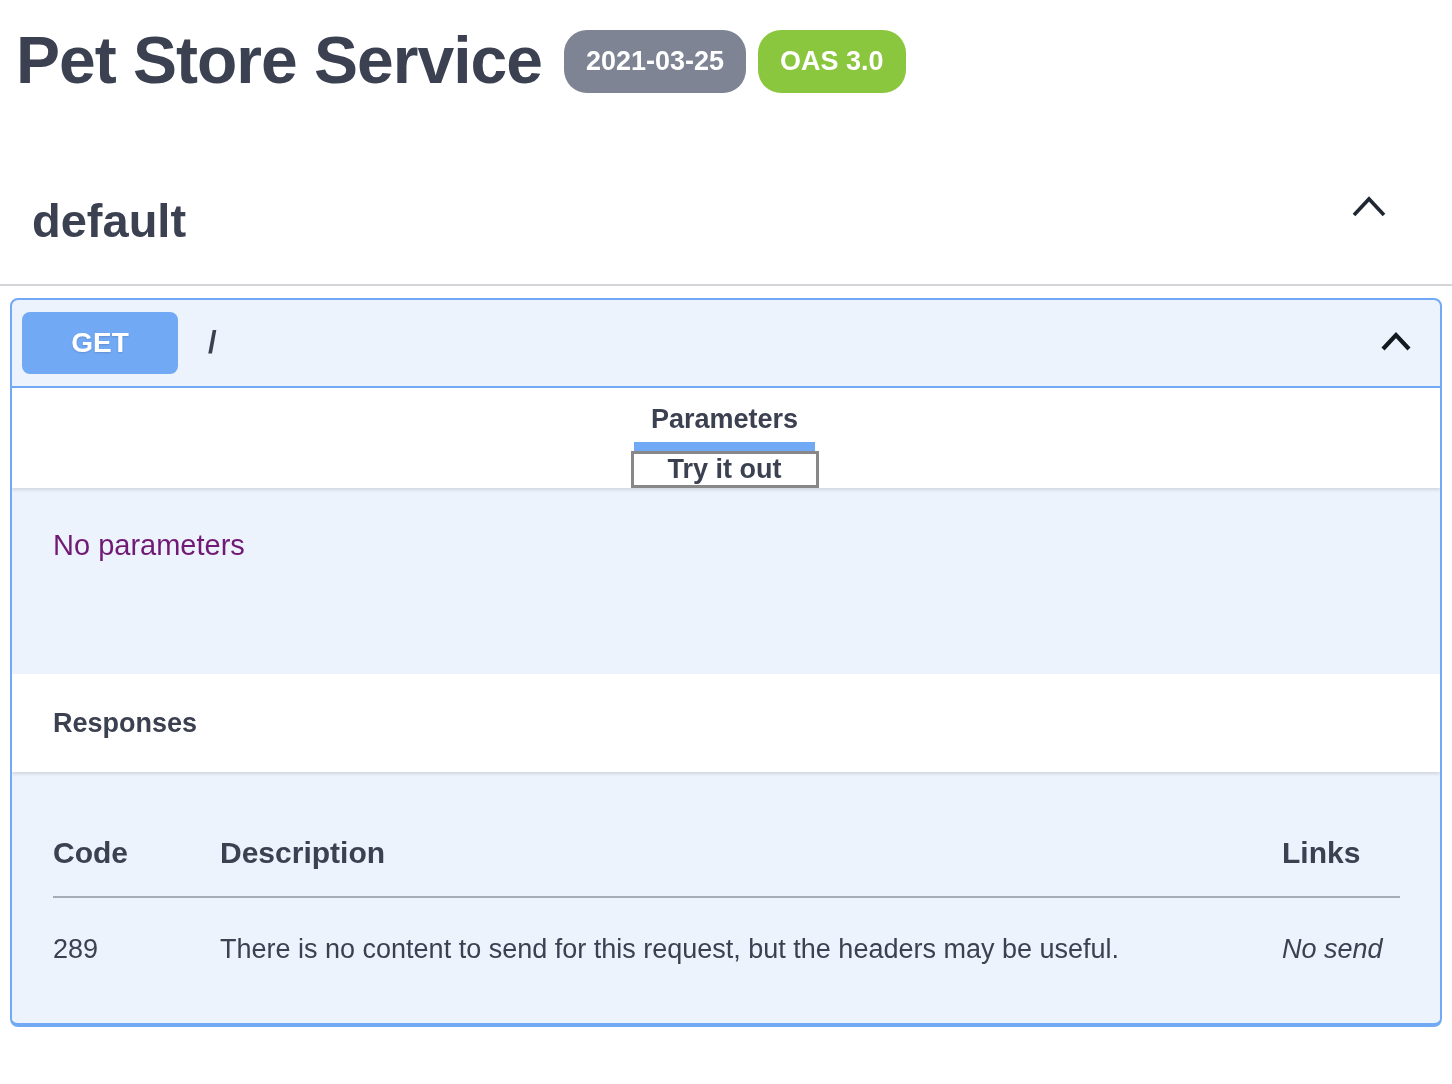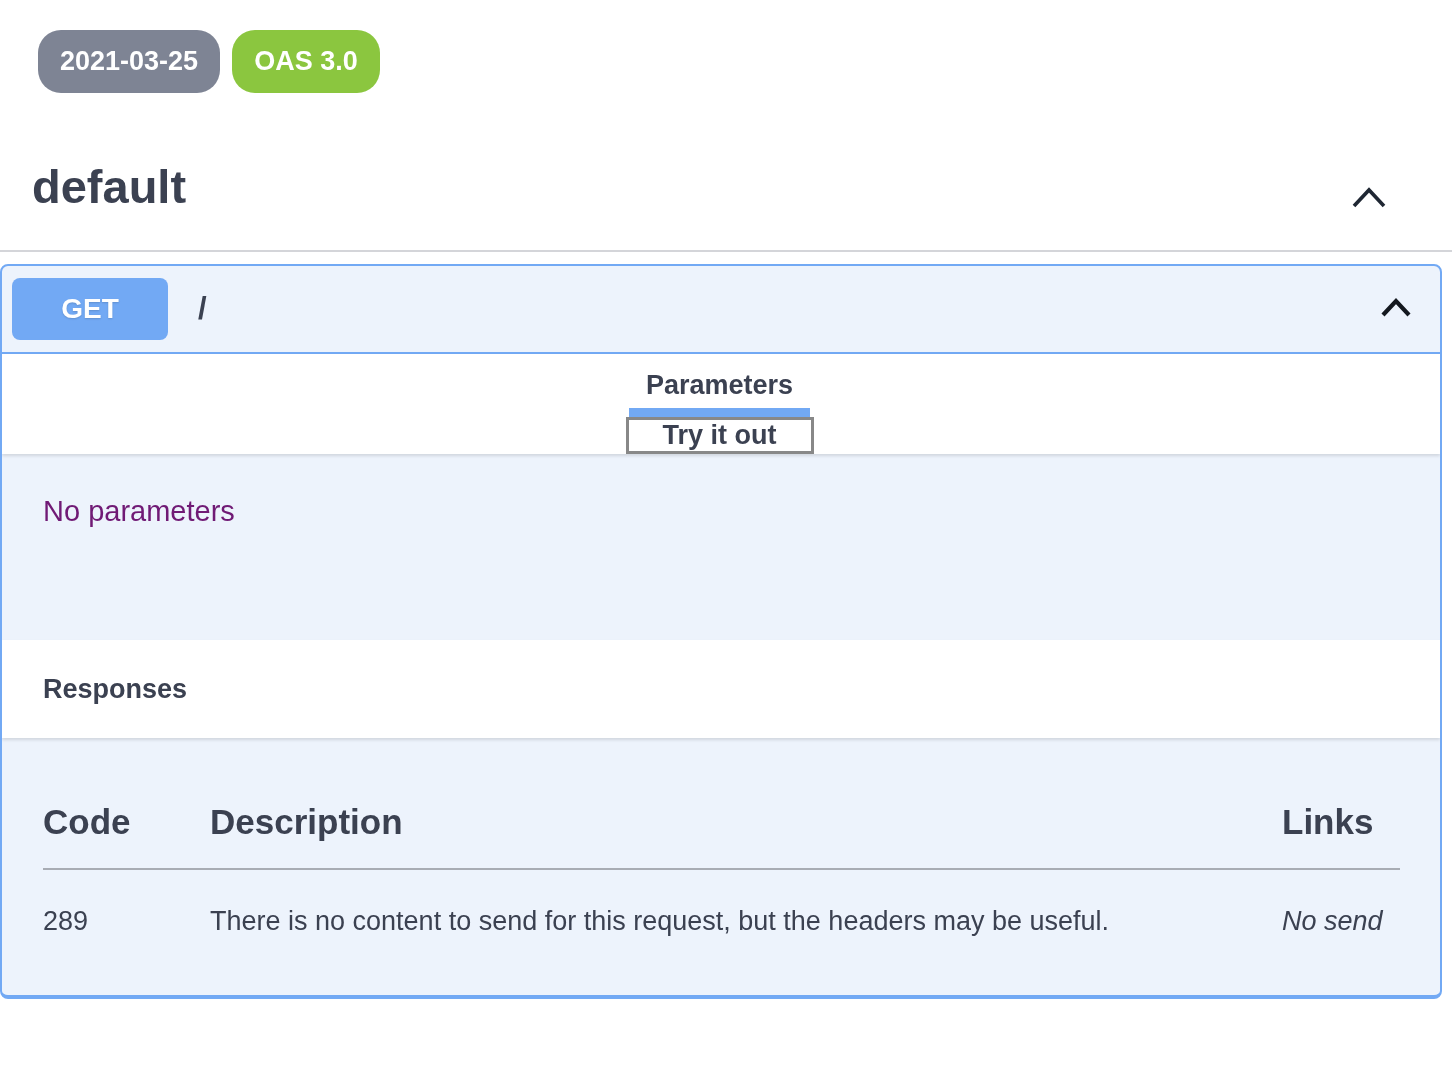--- a/index.html
+++ b/index.html
@@ -37,41 +37,41 @@
     color: #fff;
     font-weight: 700;
     font-size: 27px;
     white-space: nowrap;
   }
   .badge.version { background: #7e8494; }
   .badge.oas { background: #8bc63f; }
 
   
   .tag-header {
-    margin-top: 66px;
+    margin-top: 98px;
     padding: 0 64px 36px 32px;
     display: flex;
-    align-items: flex-end;
+    align-items: flex-start;
     justify-content: space-between;
     border-bottom: 2px solid rgba(59,65,81,.22);
     cursor: pointer;
   }
   .tag-title { margin: 0; font-size: 47px; font-weight: 700; color: #3b4151; }
   .chevron-btn {
     background: none;
     border: none;
     padding: 0;
     cursor: pointer;
     display: flex;
     align-items: center;
   }
 
   
   .opblock {
-    margin: 12px 10px 0 0;
+    margin: 12px 10px 0 10px;
     border: 2px solid #72a9f4;
     border-bottom-width: 4px;
     border-radius: 8px;
     background: #edf3fc;
     overflow: hidden;
   }
   .opblock-summary {
     display: flex;
     align-items: center;
     padding: 12px 28px 12px 10px;
@@ -156,21 +156,21 @@
   }
   .responses-header h4 { margin: 0; font-size: 27px; font-weight: 700; color: #3b4151; }
 
   
   .responses-body { padding: 64px 40px 58px 41px; }
   table.responses { width: 100%; border-collapse: collapse; }
   table.responses th {
     text-align: left;
     padding: 0 0 26px 0;
     border-bottom: 2px solid #a8acb4;
-    font-size: 35px;
+    font-size: 30px;
     font-weight: 700;
     color: #3b4151;
   }
   th.col-code { width: 167px; }
   th.col-desc { font-size: 24px; }
   th.col-links { width: 118px; }
   table.responses td {
     padding: 36px 0 0 0;
     vertical-align: top;
     font-size: 27px;
@@ -178,20 +178,21 @@
   }
   td.cell-desc { font-size: 26px; padding-top: 38px; padding-right: 30px; }
   td.cell-links { font-style: italic; }
 </style>
 </head>
 <body>
 
 <div class="page">
 
   <header class="info">
+    <h1 class="api-title">Pet Store Service</h1>
     <div class="badges">
       <span class="badge version">2021-03-25</span>
       <span class="badge oas">OAS 3.0</span>
     </div>
   </header>
 
   <section>
     <div class="tag-header">
       <h3 class="tag-title">default</h3>
       <button class="chevron-btn">

